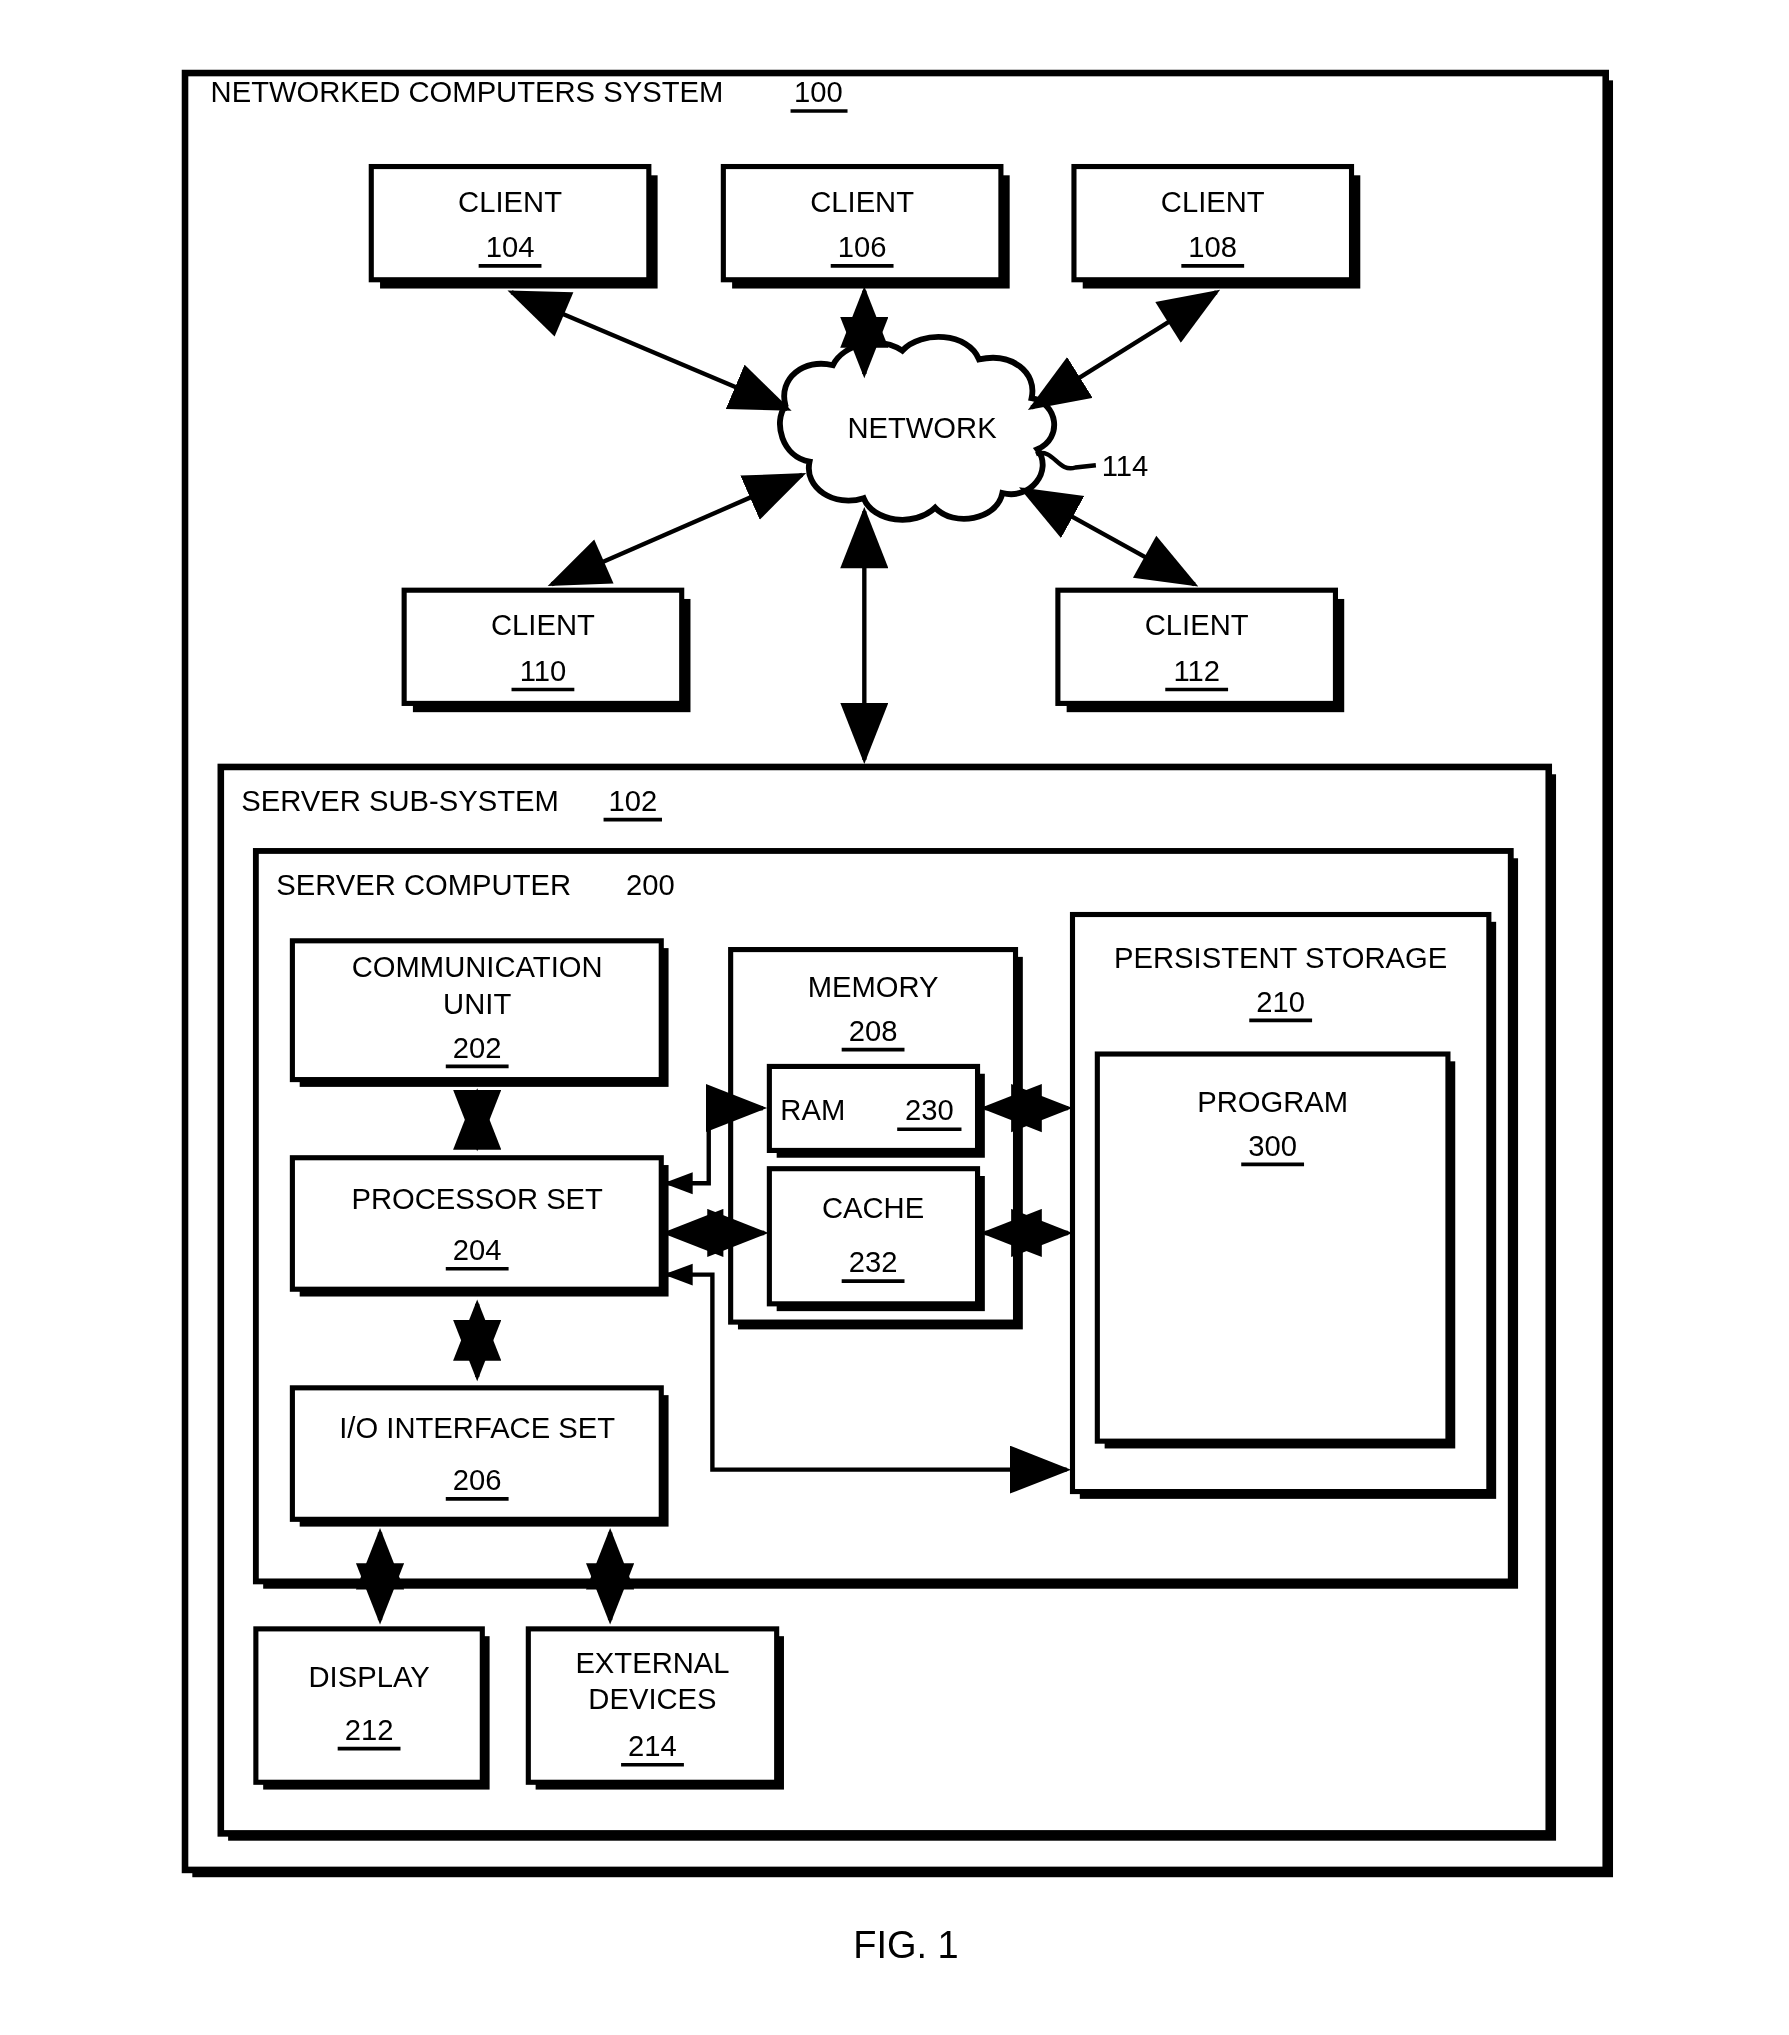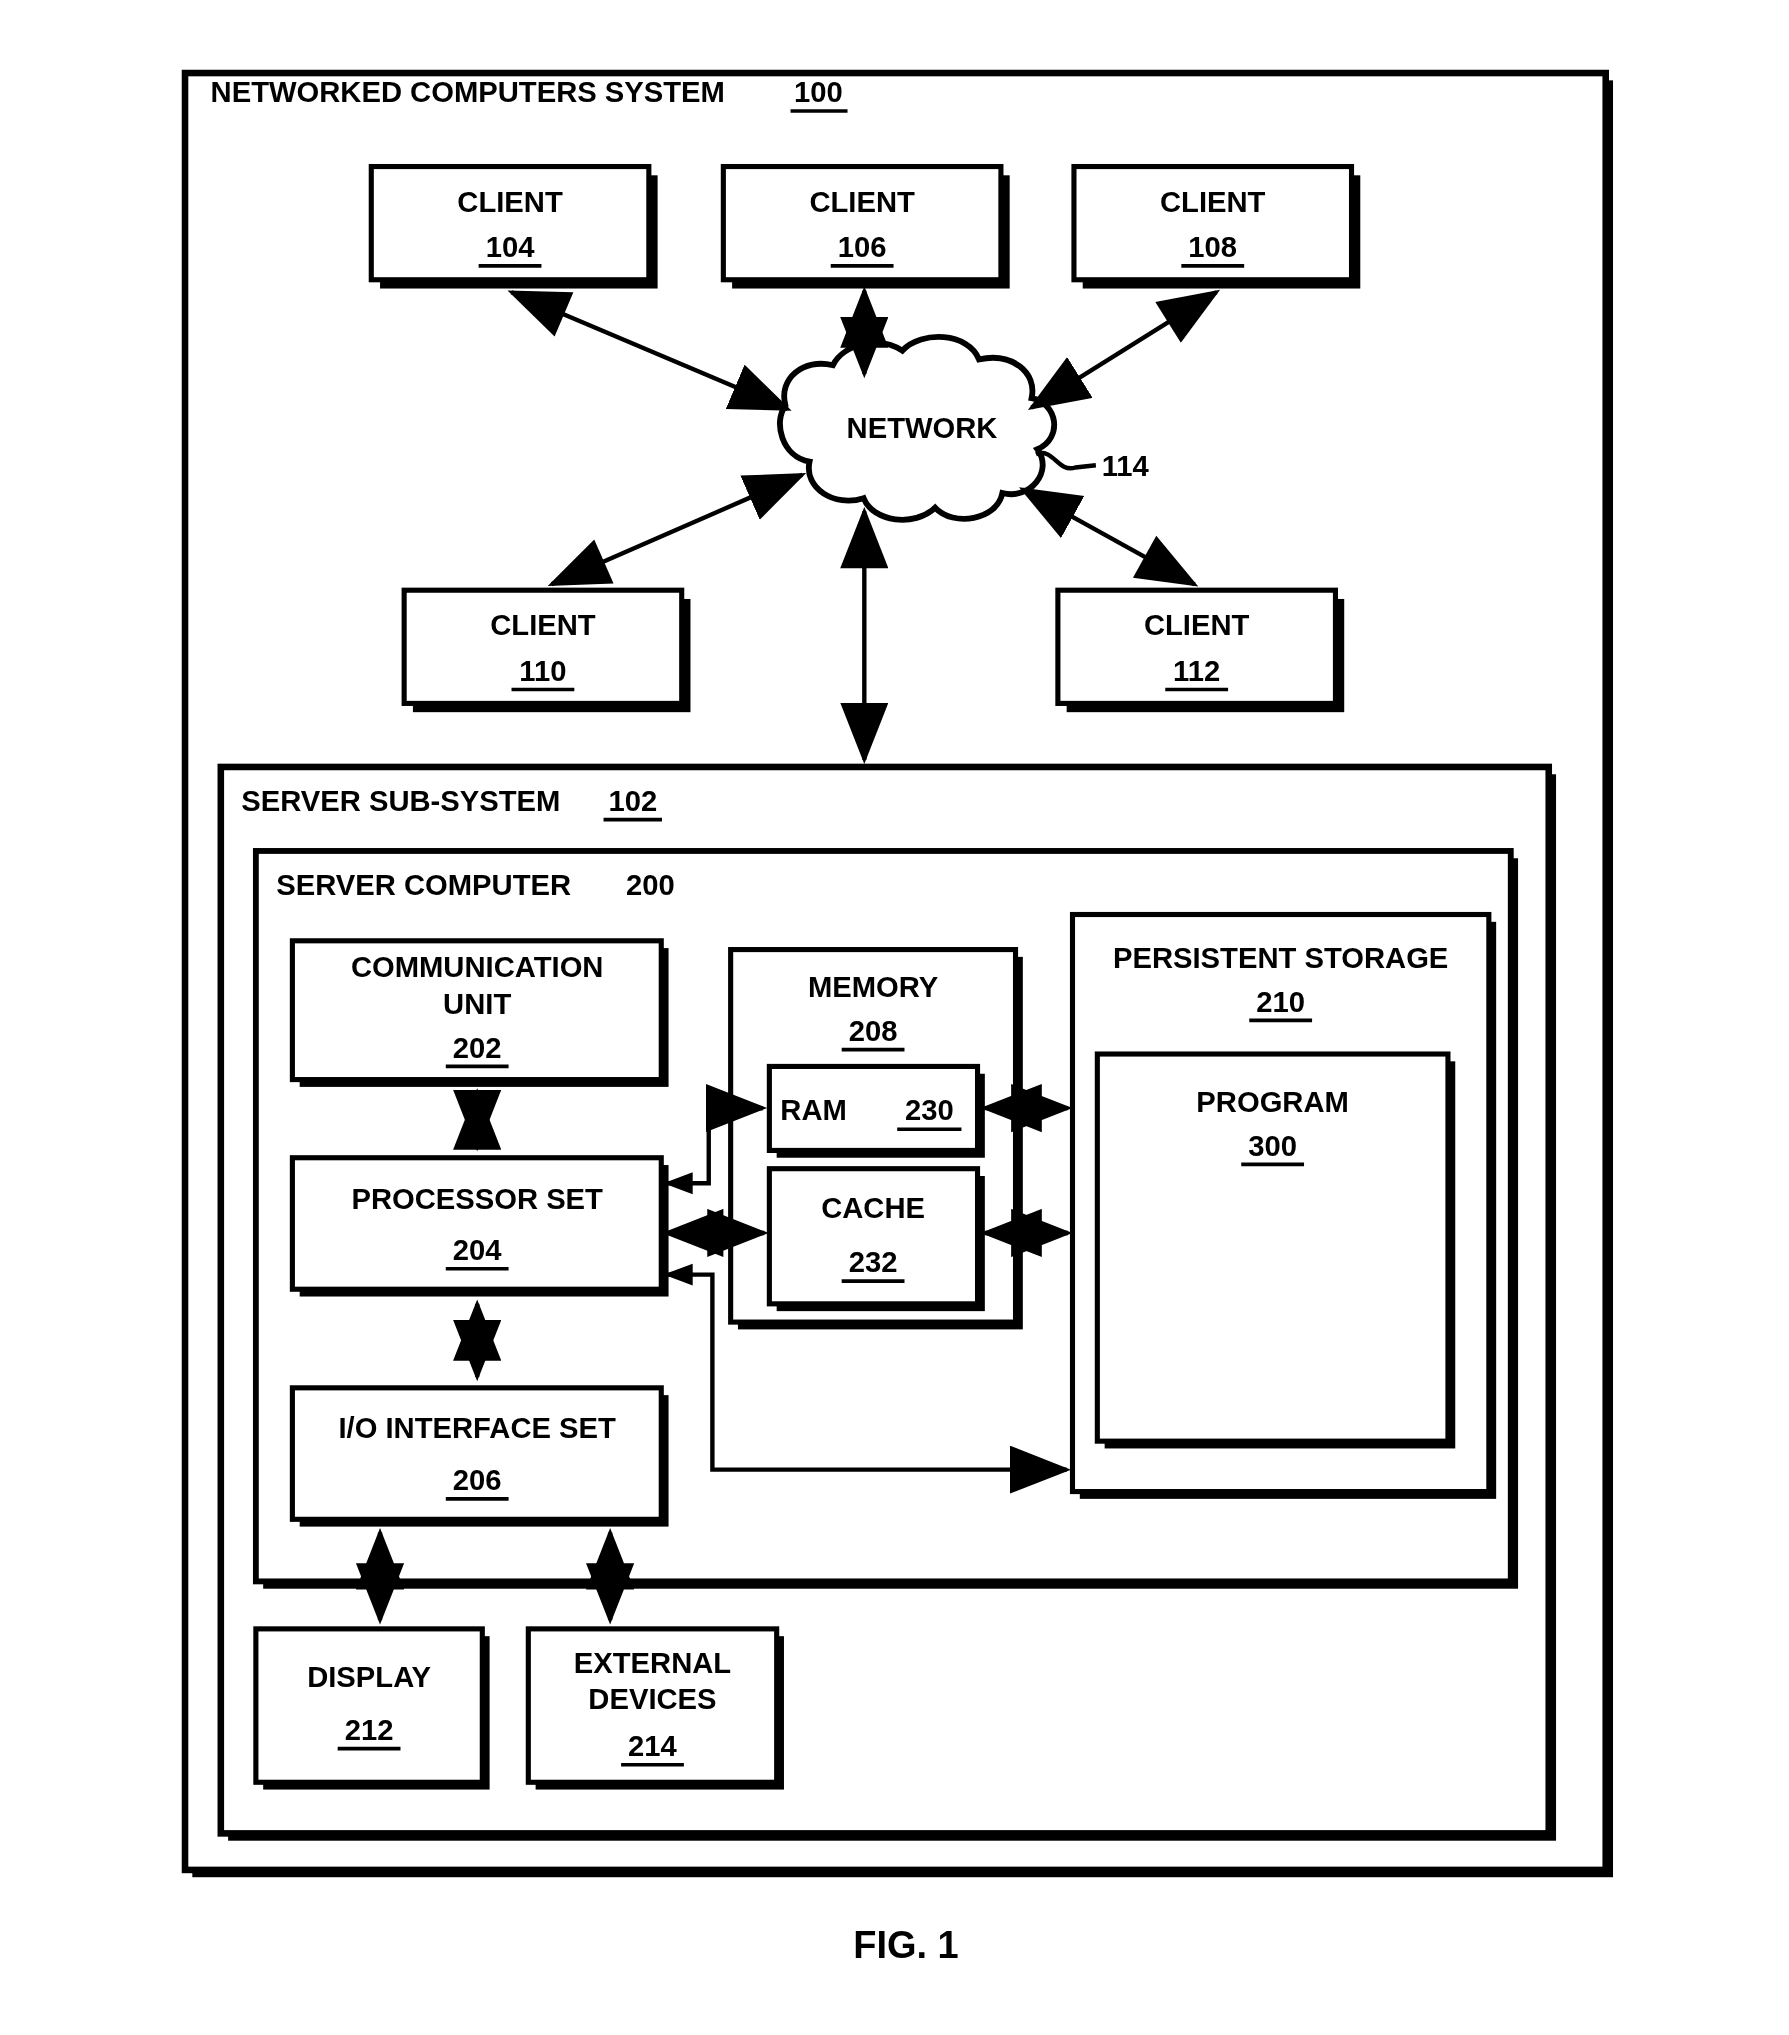--- a/index.html
+++ b/index.html
@@ -12,21 +12,20 @@
     height: 2035px;
     font-family: "Liberation Sans", sans-serif;
     position: relative;
     overflow: hidden;
   }
   #figure-root {
     position: absolute;
     left: 0; top: 0;
     width: 1790px;
     height: 2035px;
-    font-weight: bold;
   }
   svg { display: block; }
   .box-fill { fill: #ffffff; stroke: #000000; }
   .shadow { fill: #000000; stroke: none; }
   .ln { stroke: #000000; fill: none; }
   .txt {
     font-family: "Liberation Sans", sans-serif;
     fill: #000000;
     text-anchor: middle;
     dominant-baseline: alphabetic;

